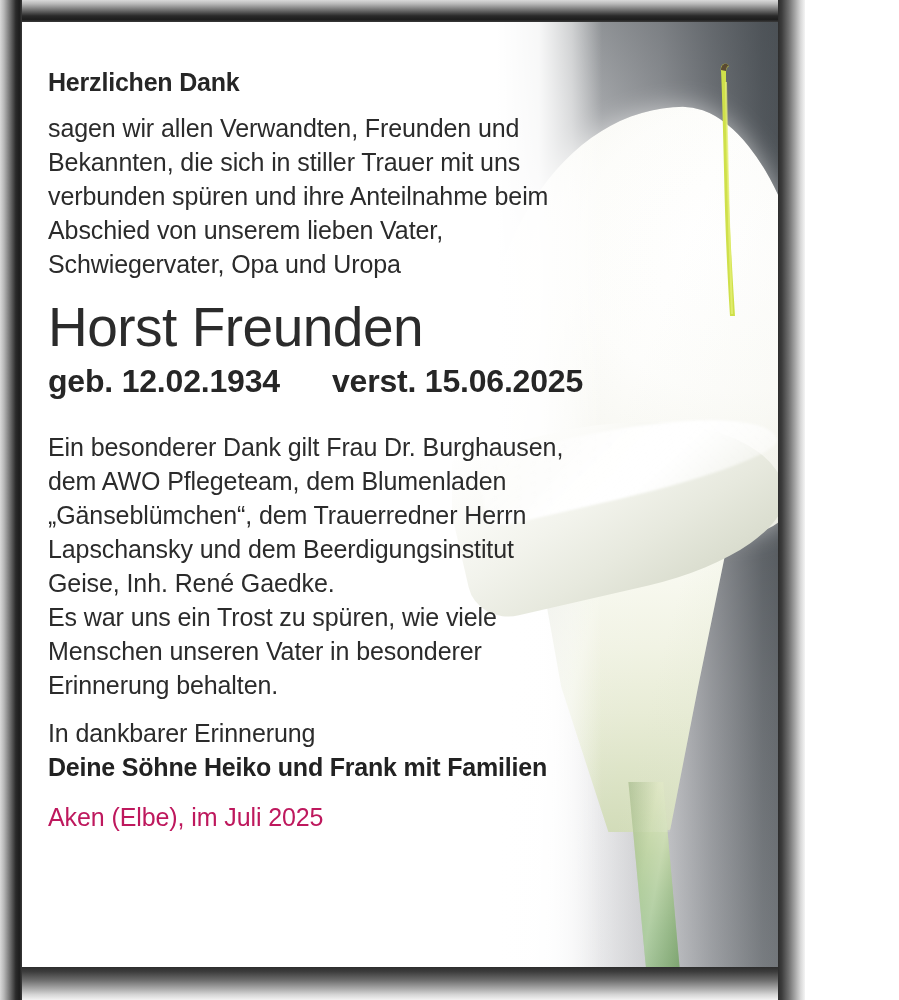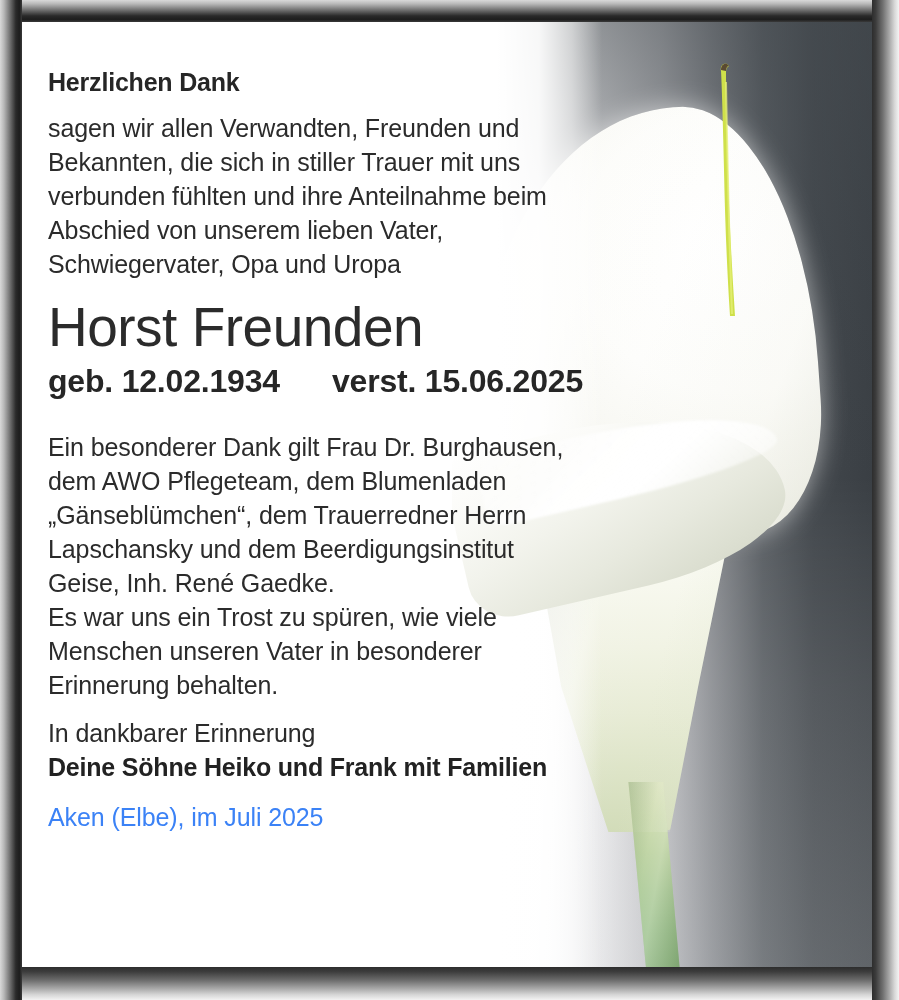--- a/index.html
+++ b/index.html
@@ -3,21 +3,21 @@
 <meta charset="utf-8">
 <style>
   html, body {
     margin: 0;
     padding: 0;
     background: #ffffff;
   }
 
   #notice {
     position: relative;
-    width: 899px;
+    width: 805px;
     height: 1000px;
     overflow: hidden;
     background: #ffffff;
     font-family: "Liberation Sans", "DejaVu Sans", sans-serif;
   }
 
   
   .frame-edge {
     position: absolute;
     pointer-events: none;
@@ -305,21 +305,21 @@
     line-height: 34px;
     font-weight: bold;
     color: #222222;
     margin: 0;
     letter-spacing: -0.2px;
   }
 
   .place {
     font-size: 25px;
     line-height: 34px;
-    color: #3b82f6;
+    color: #be185d;
     margin: 0;
     padding-top: 16px;
     letter-spacing: -0.1px;
   }
 </style>
 </head>
 <body>
 
 <div id="notice">
 
@@ -357,21 +357,21 @@
 
       <div class="photo-fade"></div>
     </div>
 
     <div class="text-col">
 
       <h1 class="heading">Herzlichen Dank</h1>
 
       <p class="para" style="white-space: pre-line;">sagen wir allen Verwandten, Freunden und
 Bekannten, die sich in stiller Trauer mit uns
-verbunden fühlten und ihre Anteilnahme beim
+verbunden spüren und ihre Anteilnahme beim
 Abschied von unserem lieben Vater,
 Schwiegervater, Opa und Uropa</p>
 
       <div class="deceased-name">Horst Freunden</div>
 
       <div class="dates">geb. 12.02.1934      verst. 15.06.2025</div>
 
       <div class="block-gap"></div>
 
 

